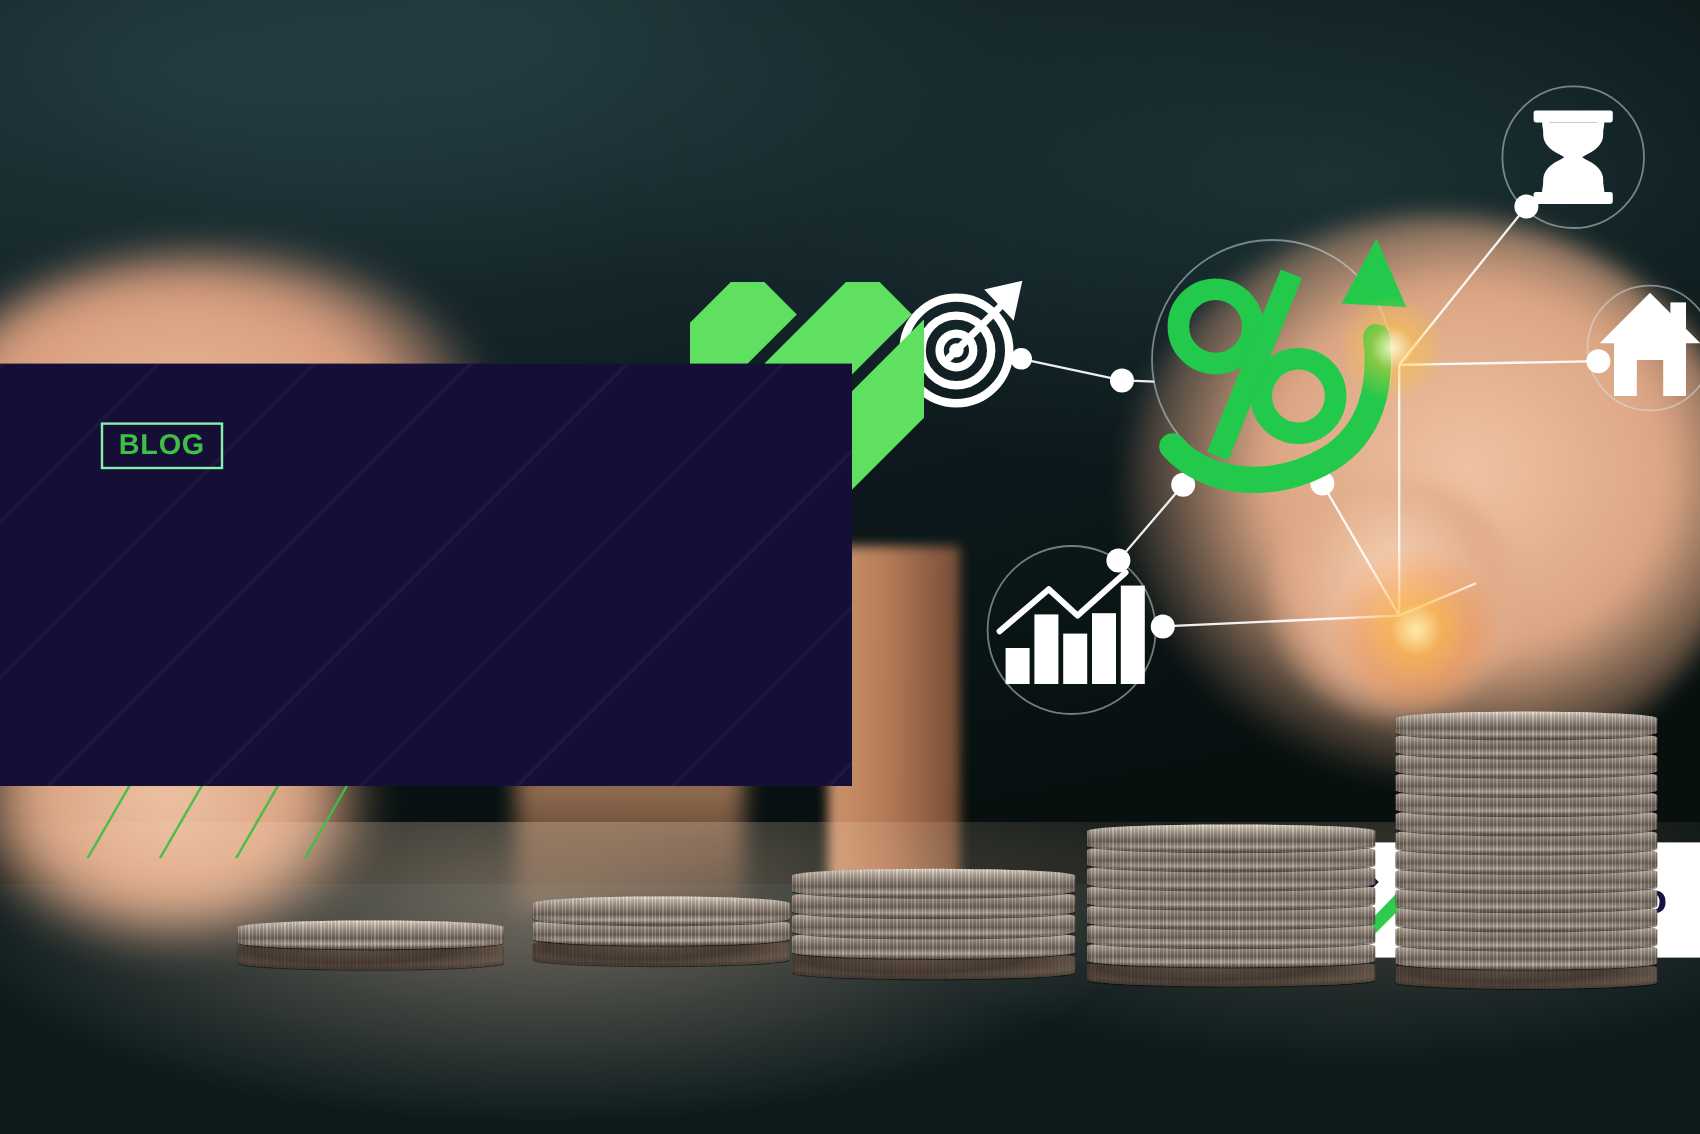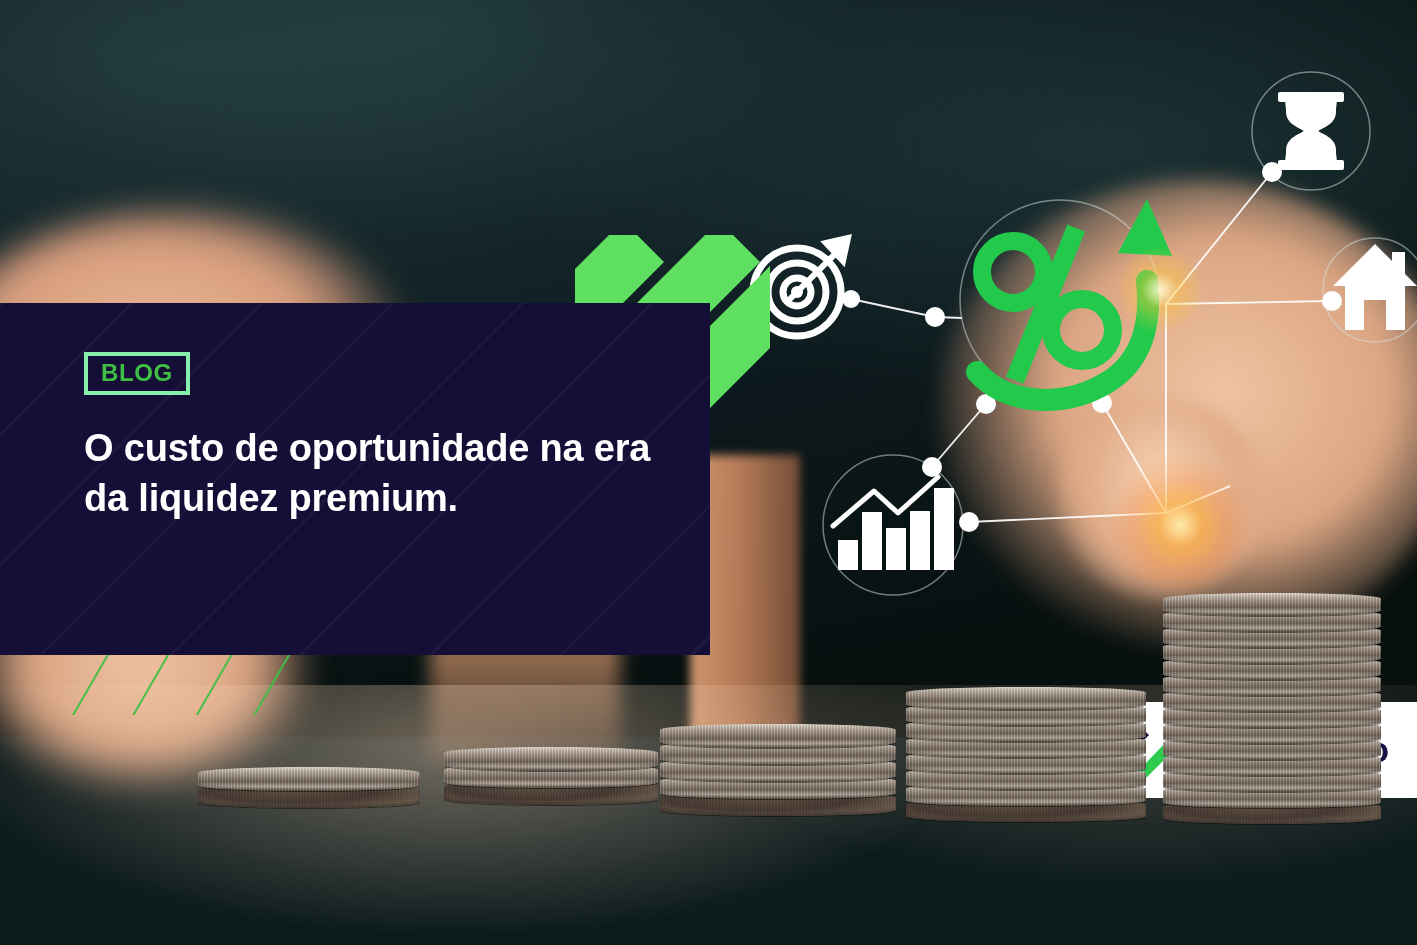--- a/index.html
+++ b/index.html
@@ -122,21 +122,21 @@
     overflow:hidden;
   }
   .card:before{
     content:""; position:absolute; inset:0;
     background:repeating-linear-gradient(135deg,
       rgba(255,255,255,.035) 0px, rgba(255,255,255,.035) 3px,
       rgba(255,255,255,0) 3px, rgba(255,255,255,0) 92px);
   }
   .badge{
     position:absolute; left:84px; top:352px;
-    border:4px solid #86efac;
+    border:2px solid #86efac;
     color:#3fbf45;
     font-size:24px; font-weight:700; letter-spacing:.6px;
     padding:5px 13px 6px;
     line-height:1;
   }
   .headline{
     position:absolute; left:84px; top:424px; width:580px;
     color:#ffffff;
     font-size:38px; font-weight:700; line-height:1.31;
     letter-spacing:-.2px;
@@ -334,21 +334,20 @@
   <div class="hairlines">
     <div class="hairline" style="left:20px;  top:-46px;"></div>
     <div class="hairline" style="left:72px;  top:-34px;"></div>
     <div class="hairline" style="left:130px; top:-30px;"></div>
     <div class="hairline" style="left:190px; top:-24px;"></div>
     <div class="hairline" style="left:244px; top:-18px;"></div>
   </div>
 
   <div class="card"></div>
   <div class="badge">BLOG</div>
-  <div class="headline">O custo de oportunidade na era da liquidez premium.</div>
 
   <div class="logo-plate">
     <svg width="74" height="62" viewBox="0 0 74 62">
       <path d="M30 2 L44 16 L24 36 L44 56 L30 60 L4 34 Z" fill="#171243"></path>
       <path d="M28 33 L40 45 L62 22 L70 30 L40 60 L20 41 Z" fill="#2FCB4F"></path>
     </svg>
     <span class="logo-word">CrediPronto</span>
   </div>
 
 </div>

